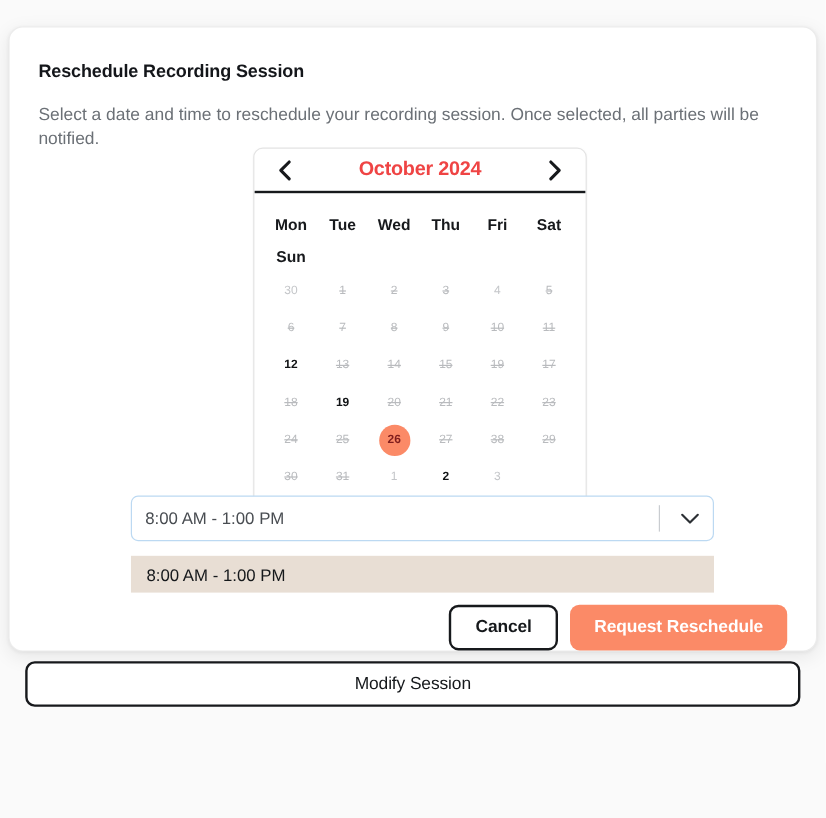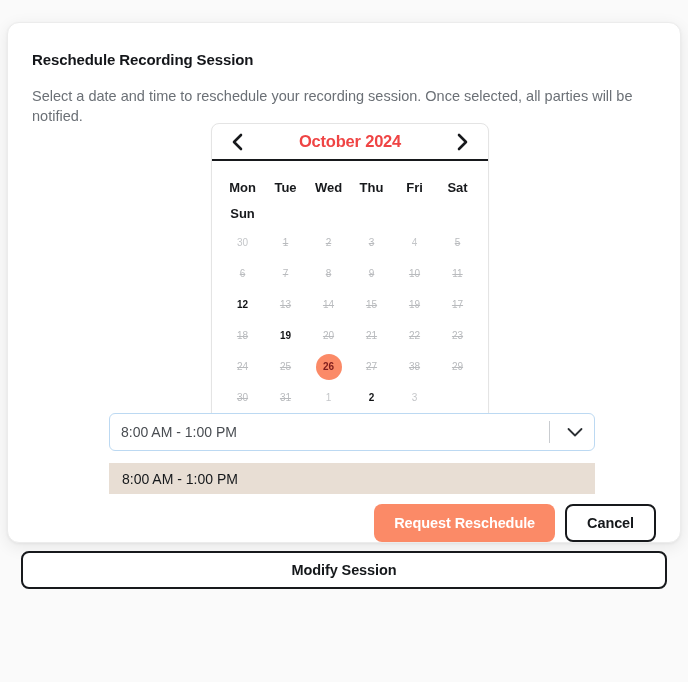--- a/index.html
+++ b/index.html
@@ -268,21 +268,21 @@
     position: absolute;
     left: 21px;
     top: 551px;
     width: 646px;
     height: 38px;
     background: #ffffff;
     border: 2px solid #17191c;
     border-radius: 8px;
     font-family: inherit;
     font-size: 14.5px;
-    font-weight: bold;
+    font-weight: normal;
     color: #15181b;
     cursor: pointer;
     box-sizing: border-box;
     letter-spacing: -0.1px;
   }
 </style>
 </head>
 <body>
 
 <div class="modal-card">
@@ -436,20 +436,20 @@
           <path d="M1.5 2 L8 8.5 L14.5 2" stroke="currentColor" stroke-width="1.8" stroke-linecap="round" stroke-linejoin="round"></path>
         </svg>
       </span>
     </div>
 
     <div class="time-options" id="time-options">
         <div class="time-option">8:00 AM - 1:00 PM</div>
       </div>
 
     <div class="modal-actions">
+      <button class="btn btn-cancel">Cancel</button>
       <button class="btn btn-primary">Request Reschedule</button>
-      <button class="btn btn-cancel">Cancel</button>
     </div>
 
   </div>
 </div>
 
 <button class="modify-session">Modify Session</button>
 
 </body></html>

